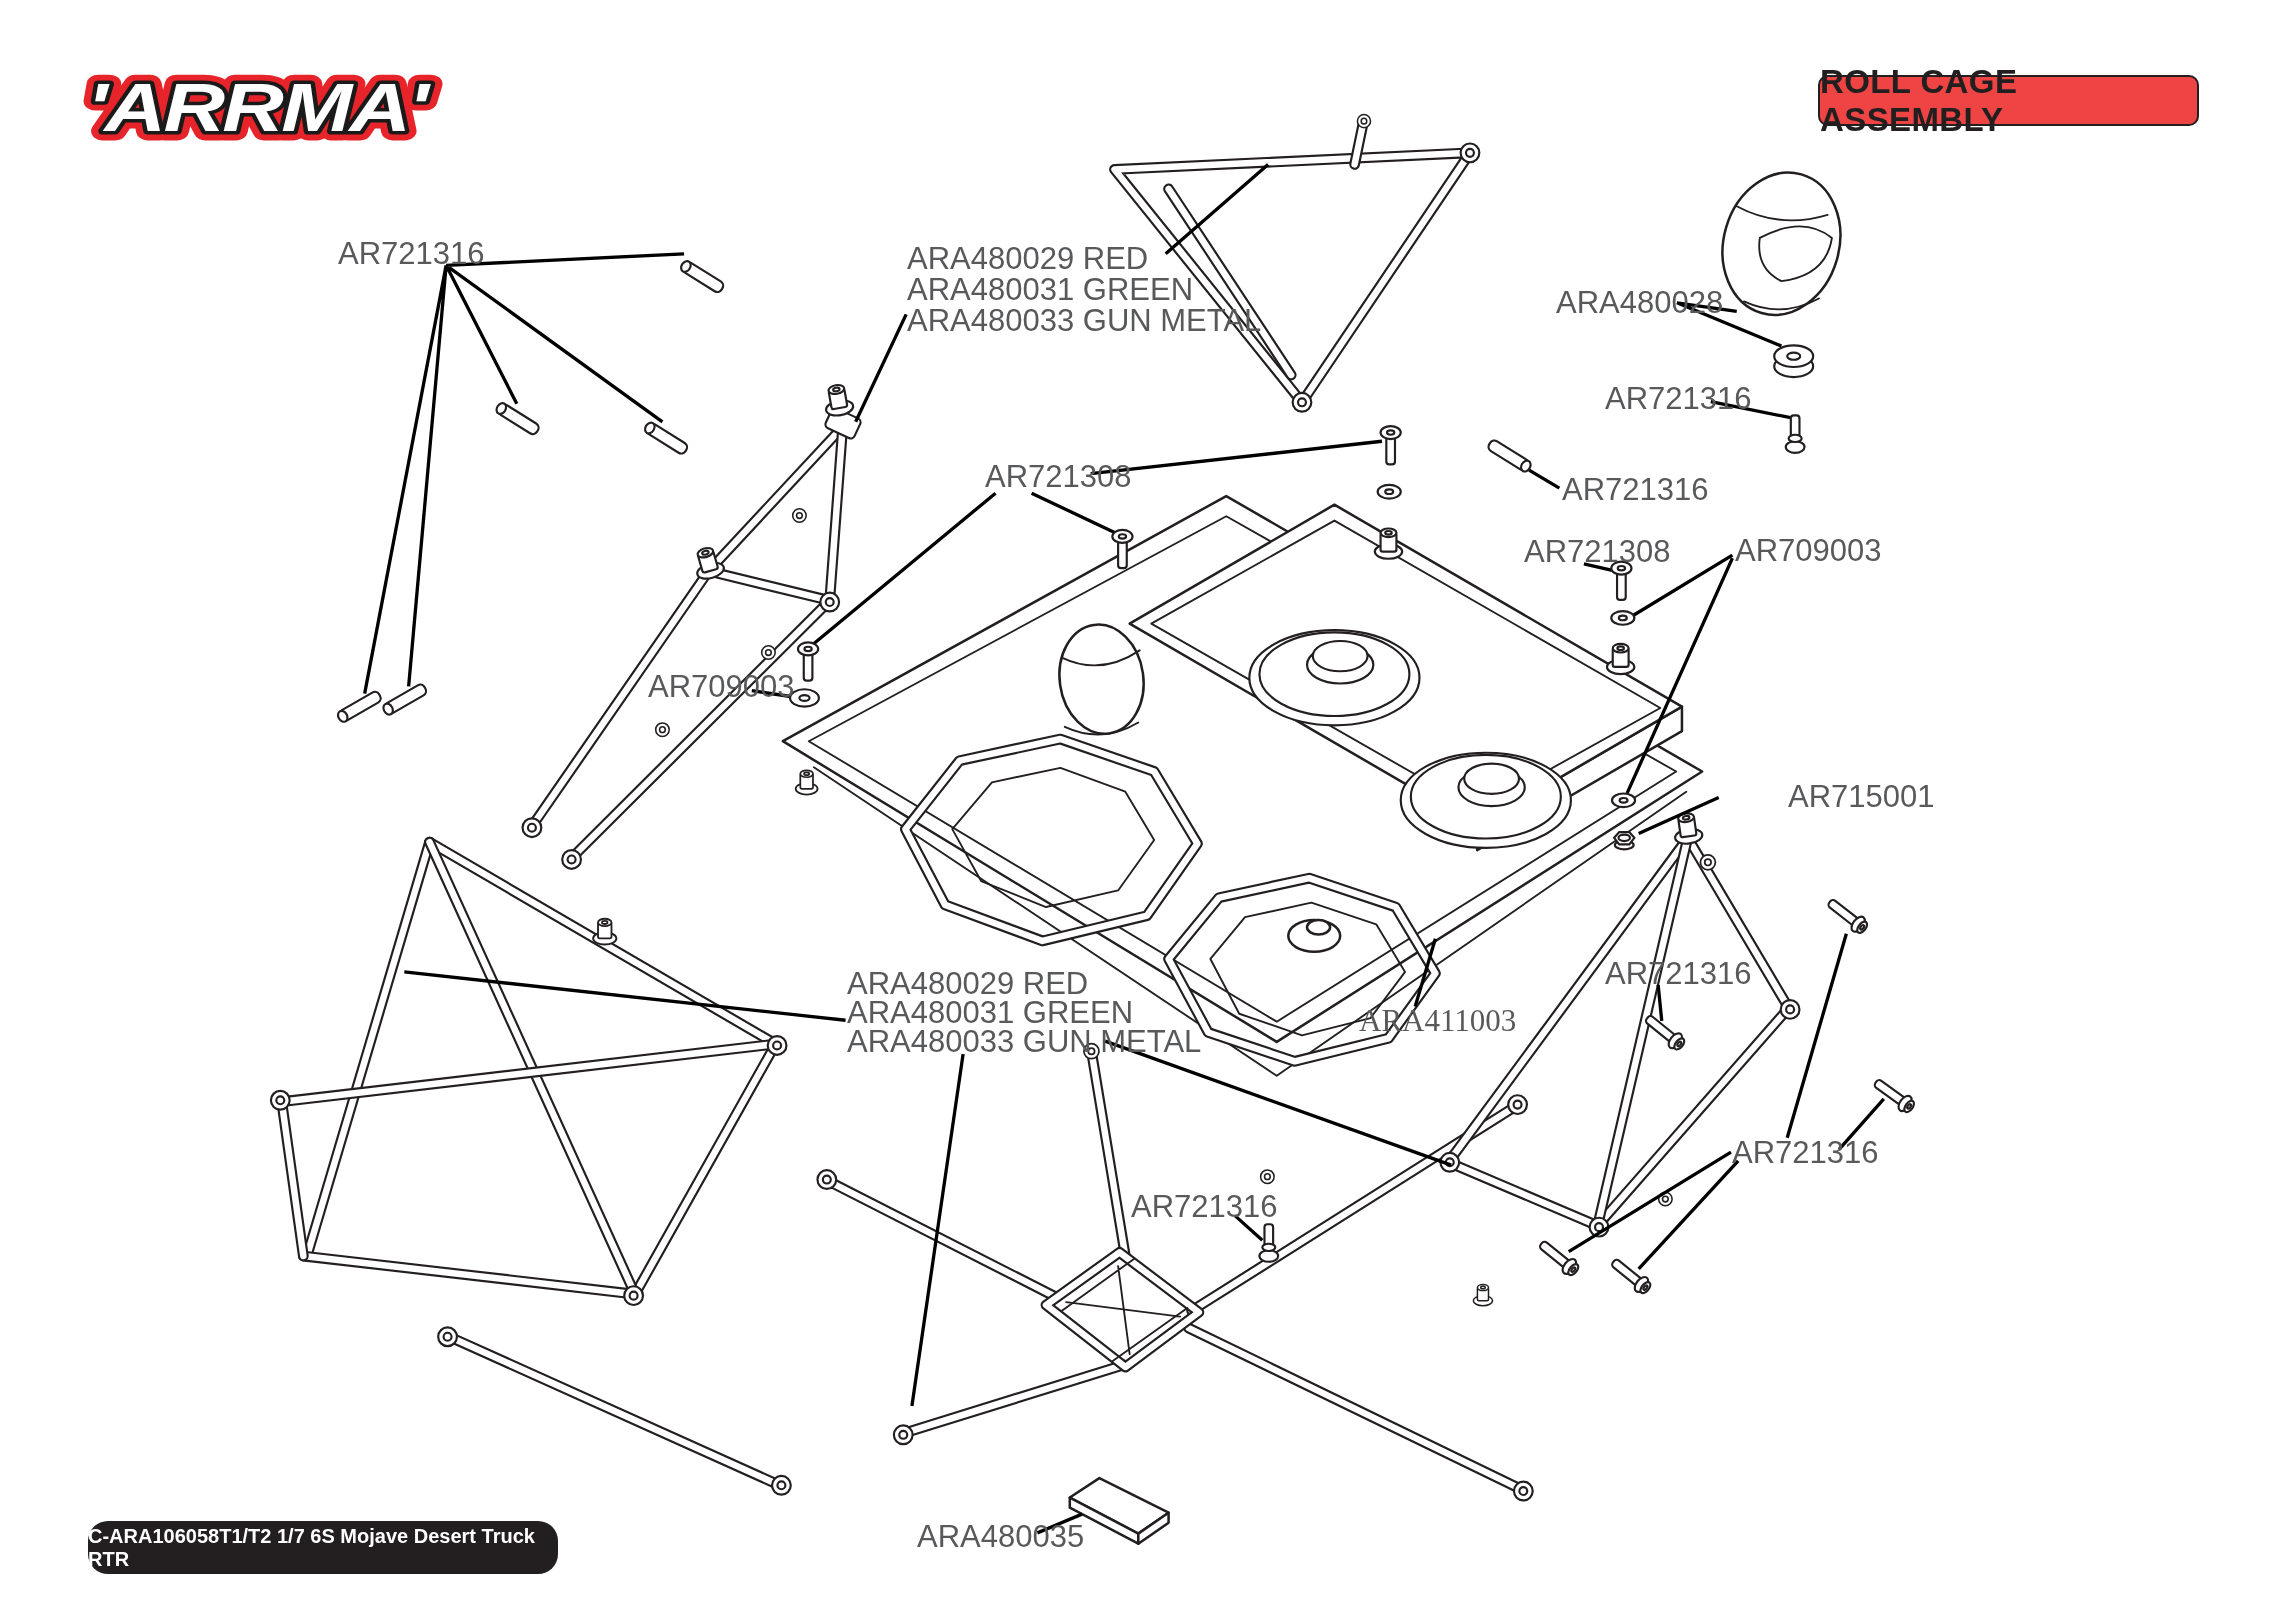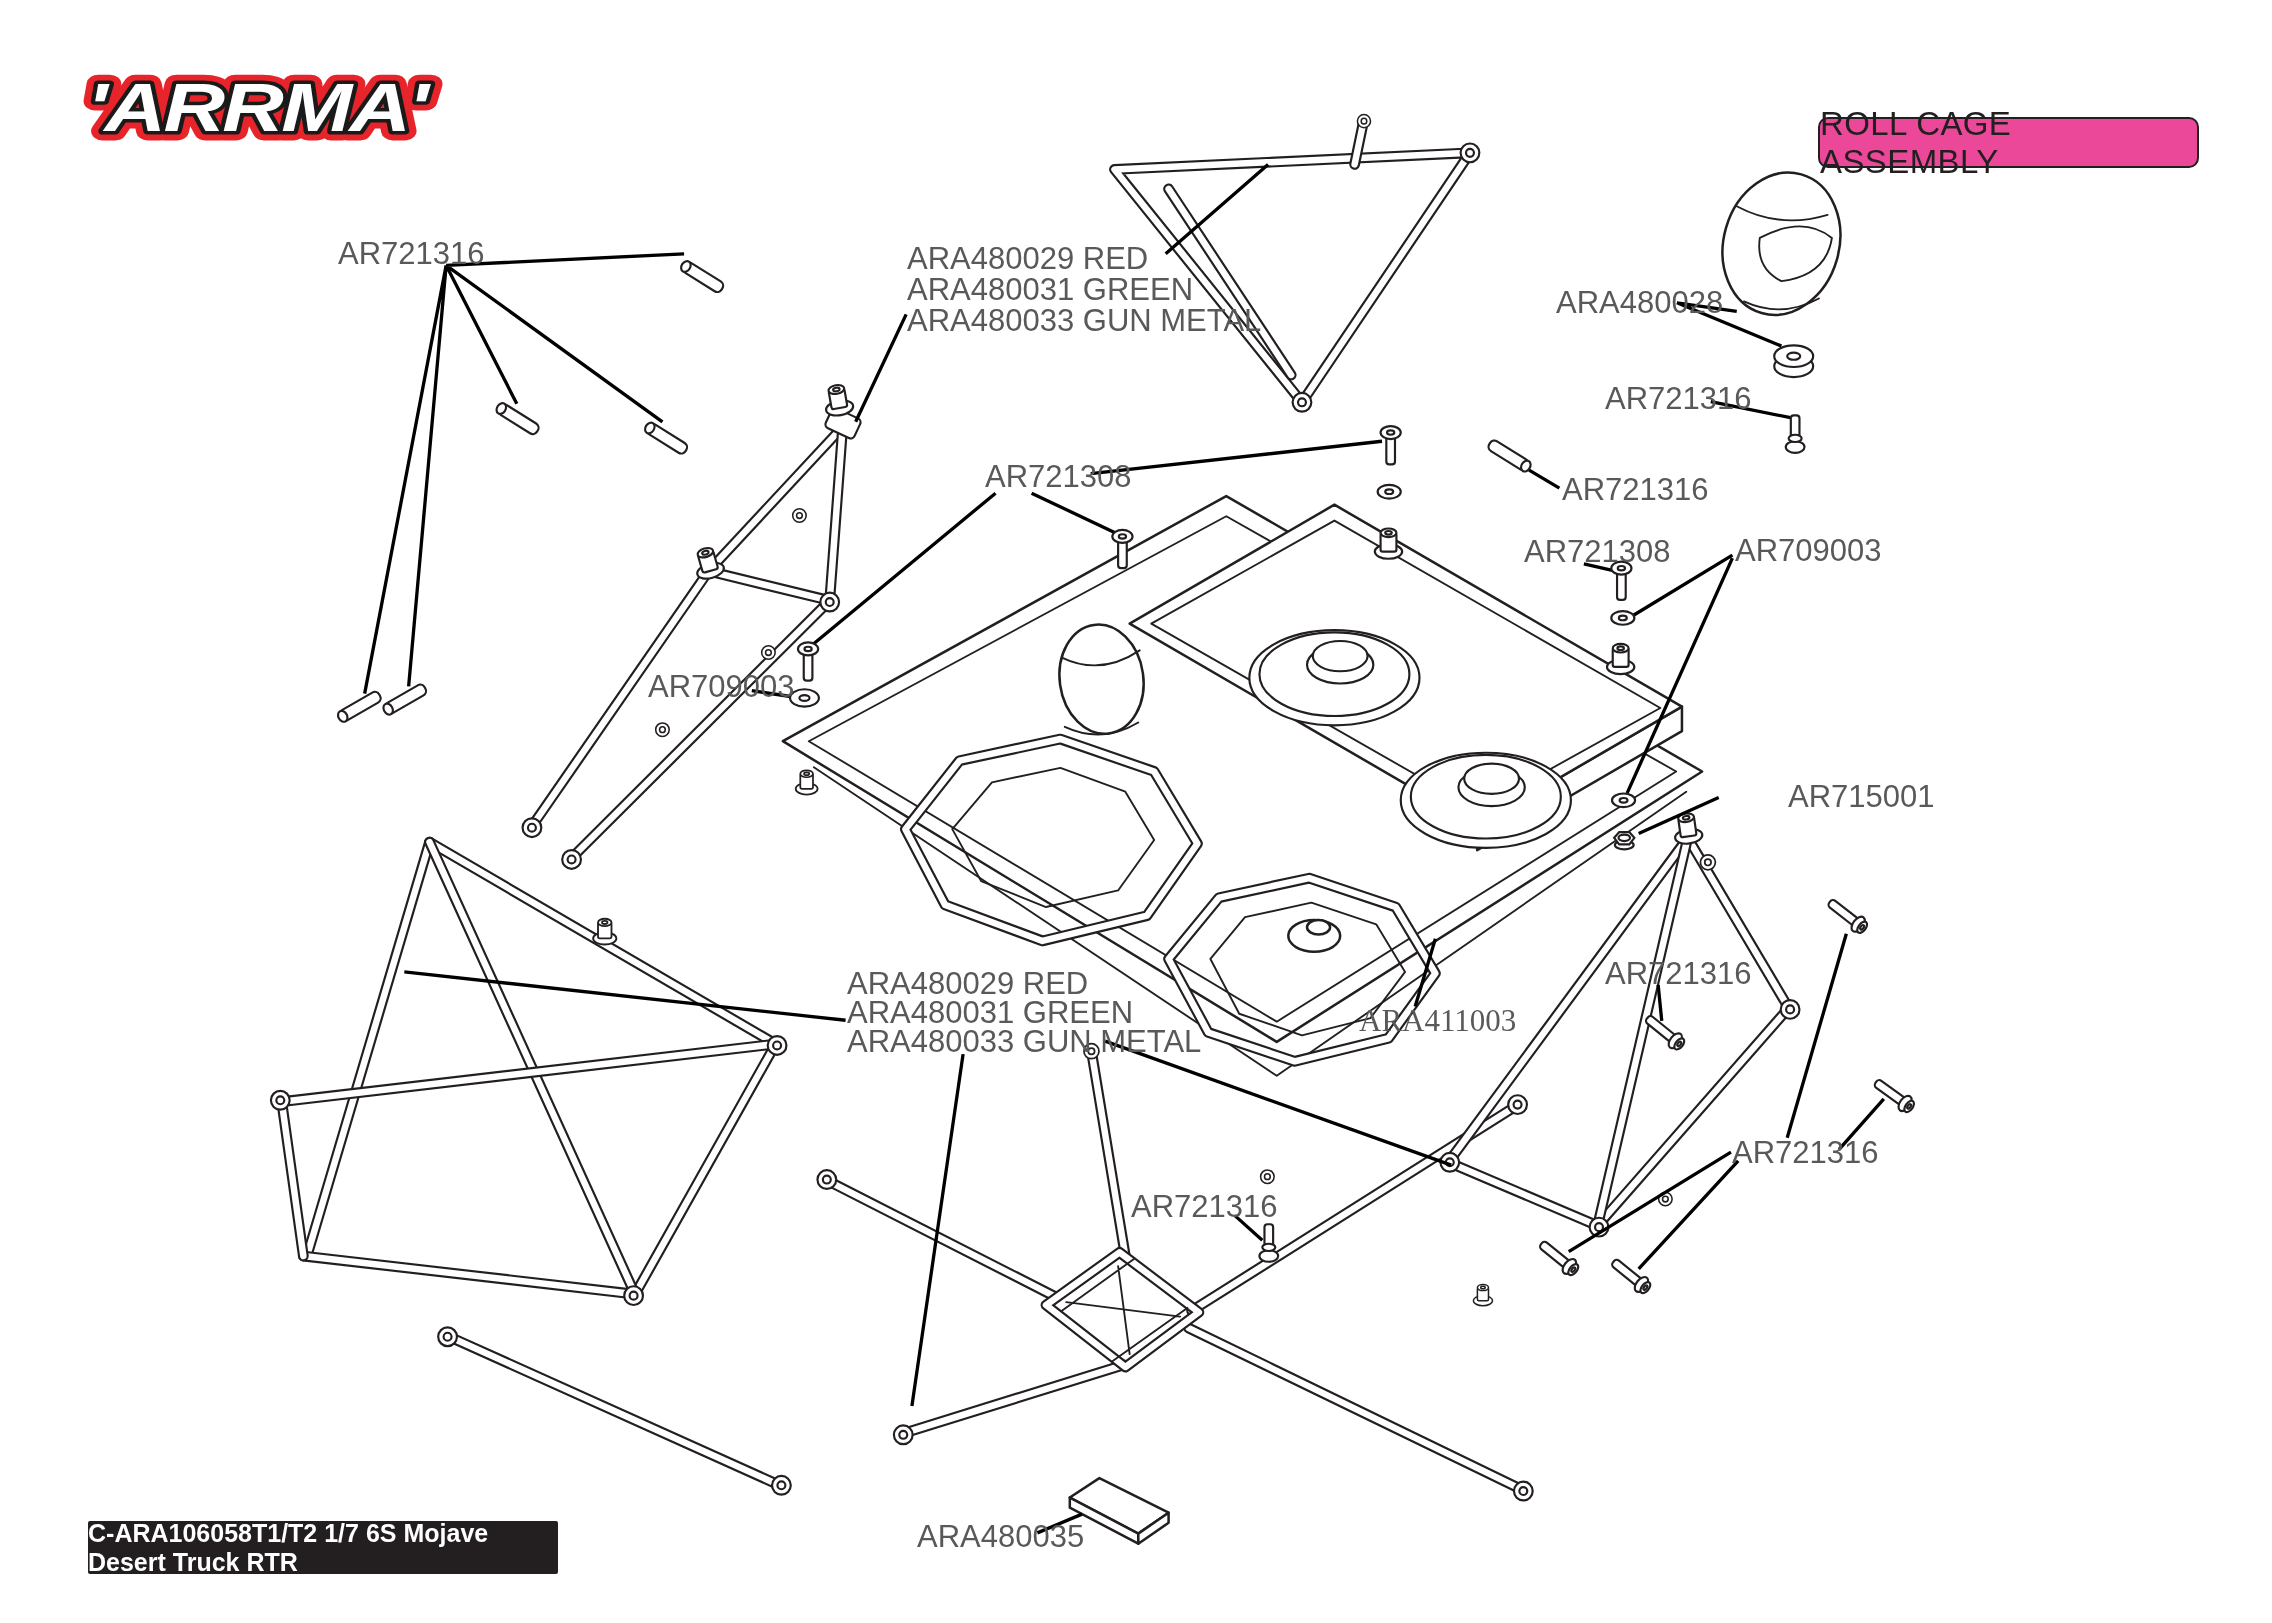--- a/index.html
+++ b/index.html
@@ -12,24 +12,24 @@
   .tube-i{fill:none;stroke:#ffffff;stroke-width:9;stroke-linecap:round;stroke-linejoin:round;}
   .sheet{fill:#ffffff;stroke:#231F20;stroke-width:3.5;stroke-linejoin:round;}
   .thin{fill:none;stroke:#231F20;stroke-width:2.6;stroke-linejoin:round;stroke-linecap:round;}
   .ld{fill:none;stroke:#000;stroke-width:4.6;}
   .pg, .pg > *{fill:#ffffff;stroke:#231F20;stroke-width:3;}
   
   .plabel{position:absolute;color:#58595B;font-size:31px;line-height:29px;white-space:nowrap;}
   .plabel.g43{line-height:31px;}
   .titlebox{position:absolute;left:1818px;top:75px;width:377px;height:47px;
     border:2.9px solid #231F20;border-radius:10px;display:flex;align-items:center;justify-content:center;
-    font-weight:normal;font-size:33px;color:#231F20;letter-spacing:0.4px;background:#ec4899;margin-top:42px;}
+    font-weight:bold;font-size:33px;color:#231F20;letter-spacing:0.4px;background:#ef4444;}
   .badge{position:absolute;left:88px;top:1521px;width:470px;height:53px;background:#231F20;
-    border-radius:2px;display:flex;align-items:center;justify-content:center;
-    color:#fff;font-weight:bold;font-size:25px;}
+    border-radius:20px;display:flex;align-items:center;justify-content:center;
+    color:#fff;font-weight:bold;font-size:20px;}
   .logo{position:absolute;left:69px;top:62px;width:375px;height:94px;}
 </style>
 </head>
 <body>
 
 <div class="canvas">
 
   <svg class="art" width="2273" height="1623" viewBox="0 0 3151 2251">
     <defs>
       <path id="tDia1" d="M1168,592 L982,792 L737,1146"></path>

